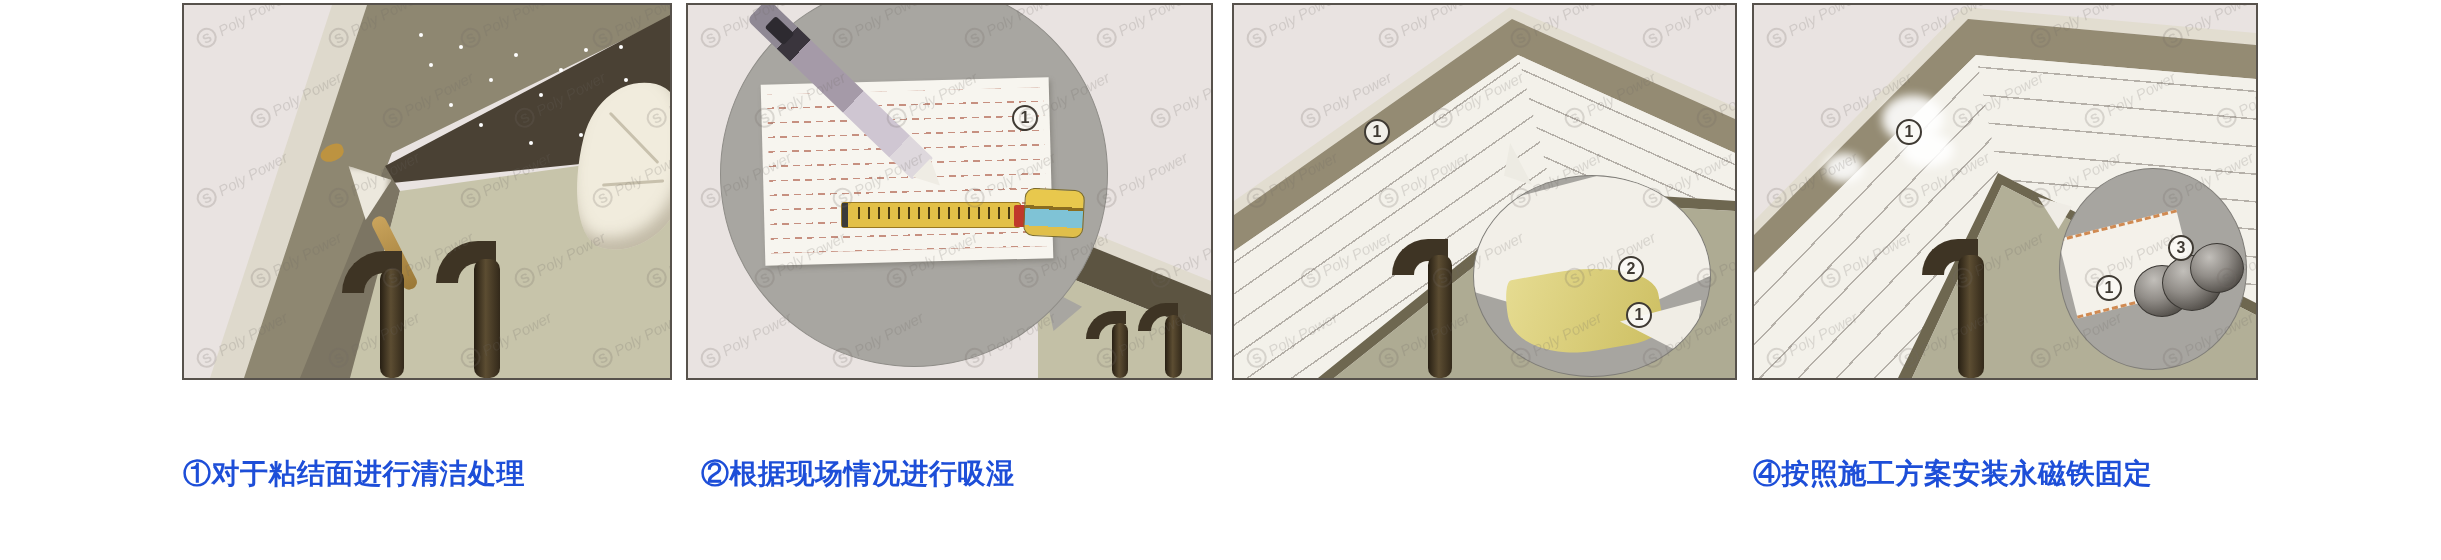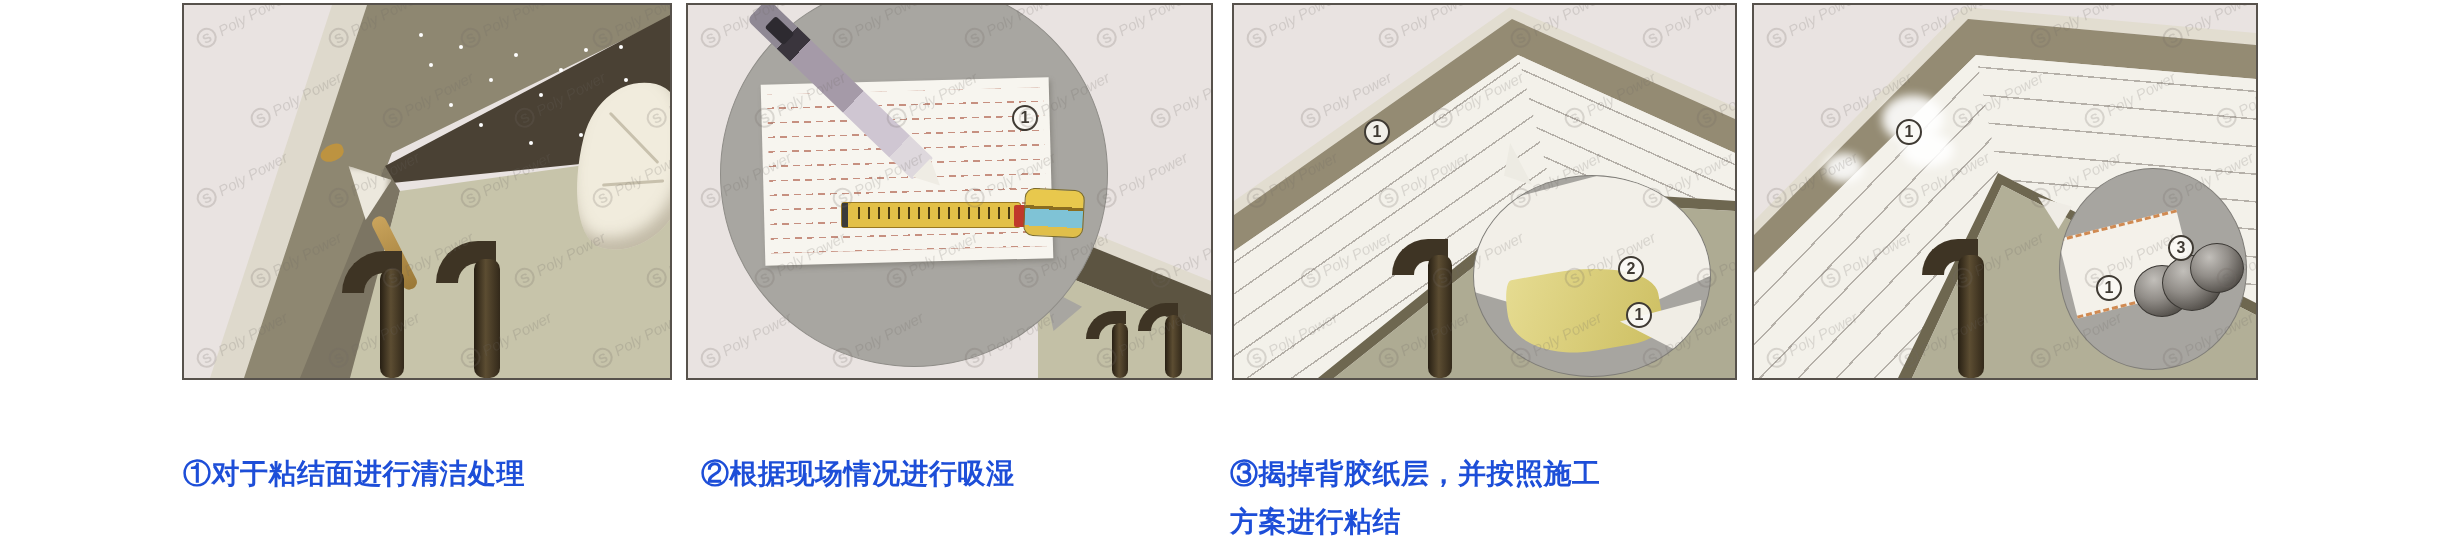--- a/index.html
+++ b/index.html
@@ -560,18 +560,17 @@
         </span>
       </div>
   </div>
 
   <div class="caption c1">
     <div>①对于粘结面进行清洁处理</div>
   </div>
   <div class="caption c2">
     <div>②根据现场情况进行吸湿</div>
   </div>
-  <div class="caption c3">
-    <div>③揭掉背胶纸层，并按照施工</div>
-    <div>方案进行粘结</div>
+  <div class="caption c4">
+    <div>④按照施工方案安装永磁铁固定</div>
   </div>
 
 </div>
 
 </body></html>

